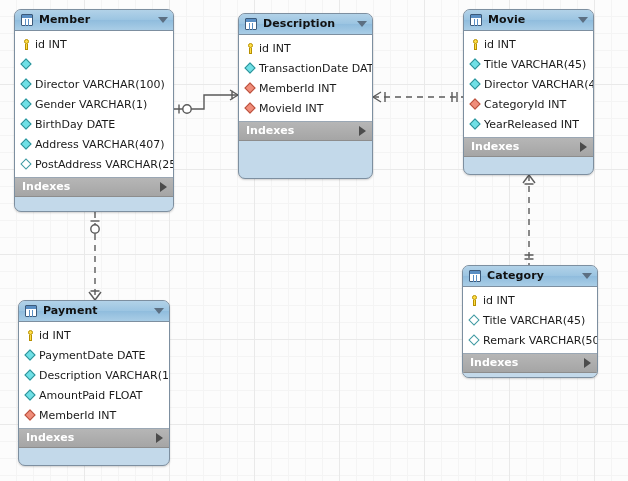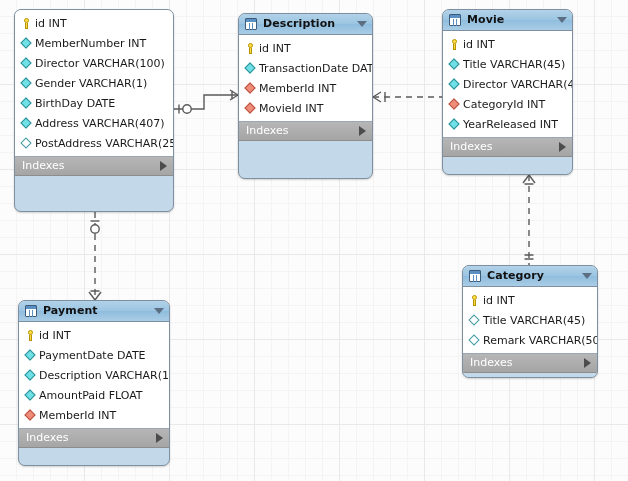--- a/index.html
+++ b/index.html
@@ -91,21 +91,21 @@
   .gl.dia.red::before{background:#f08d7a;border:1px solid #b8503c;}
   .gl.dia.hollow::before{background:#ffffff;border:1px solid #3f9aa2;}
 
   .idx{
     height:19px;display:flex;align-items:center;
     padding:0 6px 0 7px;
     background:linear-gradient(to bottom,#b6b6b6,#a5a5a5);
     border-bottom:1px solid #8d8d8d;
     box-sizing:border-box;
   }
-  .idx-lbl{font-size:11px;color:#ffffff;flex:1;line-height:12px;font-weight:normal;}
+  .idx-lbl{font-size:11px;color:#ffffff;flex:1;line-height:12px;font-weight:bold;}
   .tri{
     width:0;height:0;
     border-top:5px solid transparent;border-bottom:5px solid transparent;
     border-left:7px solid #4c4c4c;
   }
   .foot{height:10px;background:#c3d9ea;}
 </style>
 </head>
 <body>
 
@@ -138,28 +138,32 @@
       <g>
         <path d="M529,175 L529,265" stroke-dasharray="6,5"></path>
         <path d="M529,175 L523,183 M529,175 L535,183 M524.5,184 L533.5,184"></path>
         <path d="M524.5,255 L533.5,255 M524.5,259 L533.5,259"></path>
       </g>
 
     </g>
   </svg>
 
 <div class="tbl" style="left: 14px; top: 9px; width: 160px; height: 203px;">
-      <div class="cols">
-        <div class="col">
-          <span class="gl key"></span>
-          <span class="lbl">id INT</span>
-        </div>
-        <div class="col">
-          <span class="gl dia cyan"></span>
-          <span class="lbl">MemberNumber INT</span>
+      <div class="tbl-hdr">
+        <span class="tbl-ico"></span>
+        <span class="tbl-name">Member</span>
+        <span class="chev"></span>
+      </div>
+      <div class="cols">
+        <div class="col">
+          <span class="gl key"></span>
+          <span class="lbl">id INT</span>
+        </div>
+        <div class="col">
+          <span class="gl dia cyan"></span>
         </div>
         <div class="col">
           <span class="gl dia cyan"></span>
           <span class="lbl">Director VARCHAR(100)</span>
         </div>
         <div class="col">
           <span class="gl dia cyan"></span>
           <span class="lbl">Gender VARCHAR(1)</span>
         </div>
         <div class="col">
@@ -204,21 +208,21 @@
           <span class="gl dia red"></span>
           <span class="lbl">MovieId INT</span>
         </div>
       </div>
       <div class="idx">
         <span class="idx-lbl">Indexes</span>
         <span class="tri"></span>
       </div>
       <div class="foot"></div>
     </div>
-    <div class="tbl" style="left: 442px; top: 9px; width: 131px; height: 166px;">
+    <div class="tbl" style="left: 463px; top: 9px; width: 131px; height: 166px;">
       <div class="tbl-hdr">
         <span class="tbl-ico"></span>
         <span class="tbl-name">Movie</span>
         <span class="chev"></span>
       </div>
       <div class="cols">
         <div class="col">
           <span class="gl key"></span>
           <span class="lbl">id INT</span>
         </div>

